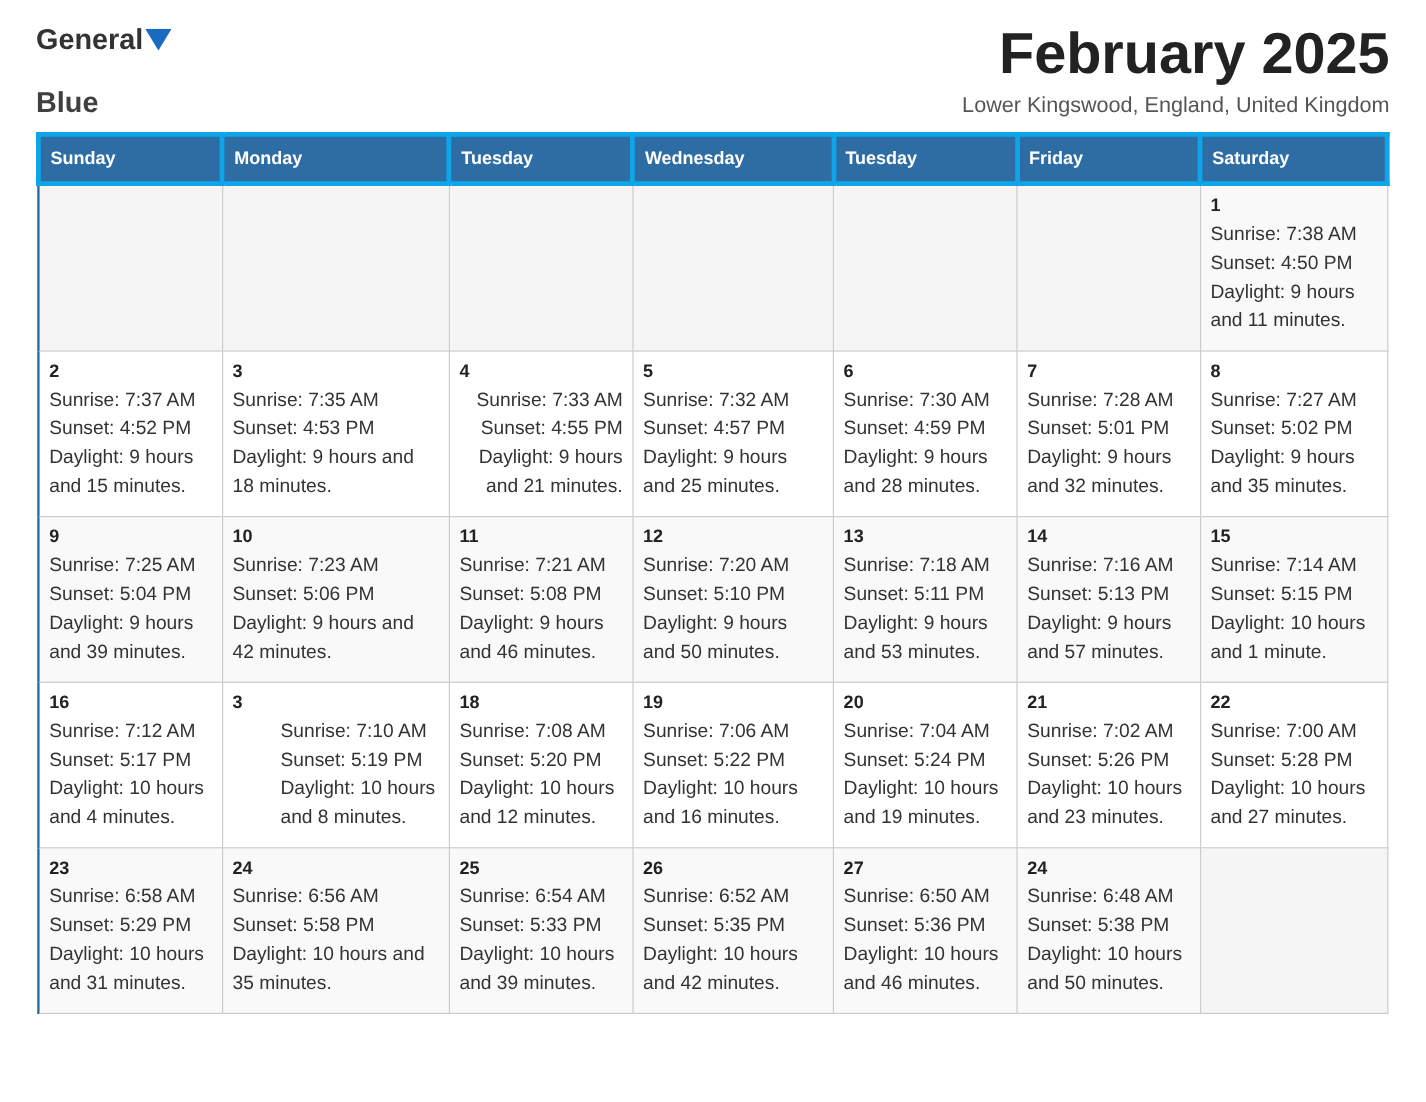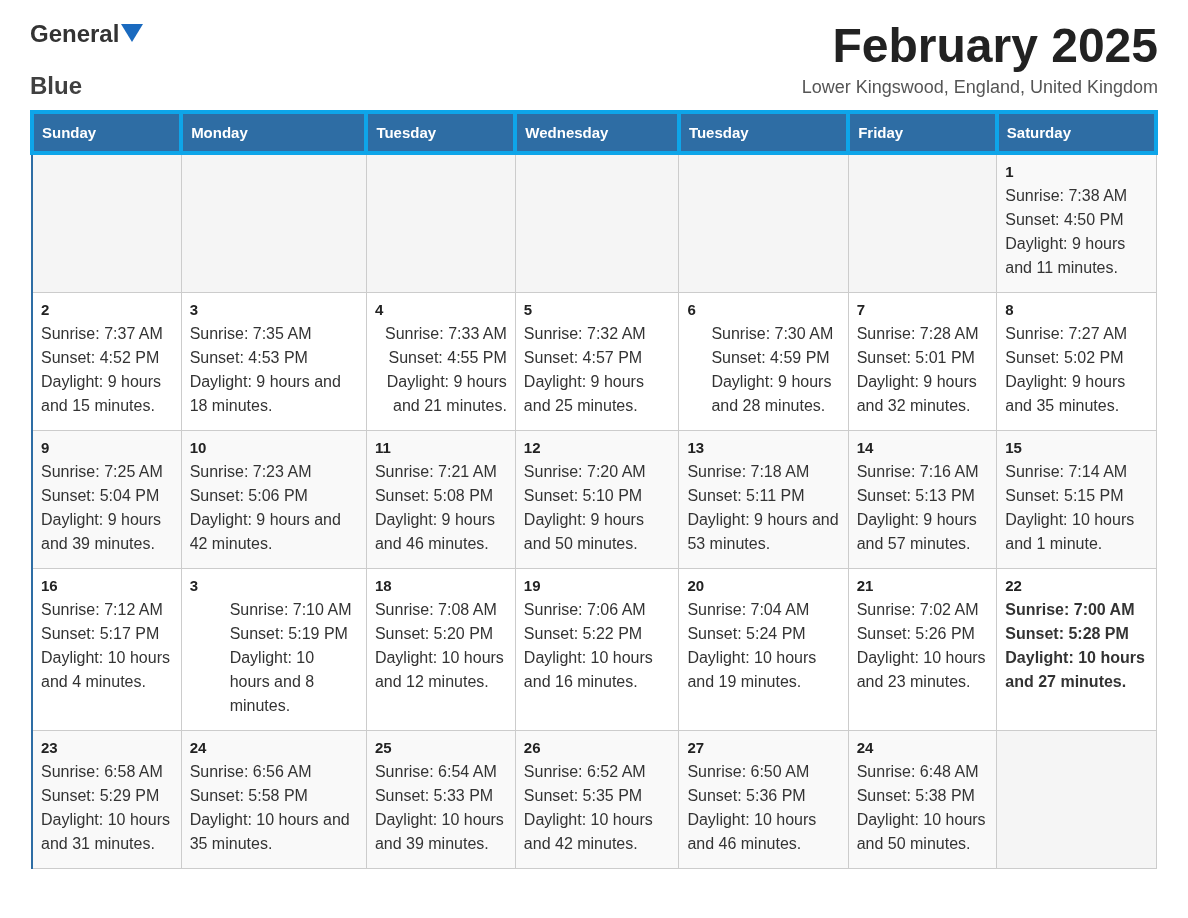--- a/index.html
+++ b/index.html
@@ -157,21 +157,21 @@
 Daylight: 9 hours and 21 minutes.</div>
         </td>
         <td>
           <span class="day-number">5</span>
           <div class="day-info" style="white-space: pre-line;">Sunrise: 7:32 AM
 Sunset: 4:57 PM
 Daylight: 9 hours and 25 minutes.</div>
         </td>
         <td>
           <span class="day-number">6</span>
-          <div class="day-info" style="white-space: pre-line; margin-left: 24px;">Sunrise: 7:30 AM
+          <div class="day-info" style="white-space: pre-line;">Sunrise: 7:30 AM
 Sunset: 4:59 PM
 Daylight: 9 hours and 28 minutes.</div>
         </td>
         <td>
           <span class="day-number">7</span>
           <div class="day-info" style="white-space: pre-line;">Sunrise: 7:28 AM
 Sunset: 5:01 PM
 Daylight: 9 hours and 32 minutes.</div>
         </td>
         <td>
@@ -257,21 +257,21 @@
 Daylight: 10 hours and 19 minutes.</div>
         </td>
         <td>
           <span class="day-number">21</span>
           <div class="day-info" style="white-space: pre-line;">Sunrise: 7:02 AM
 Sunset: 5:26 PM
 Daylight: 10 hours and 23 minutes.</div>
         </td>
         <td>
           <span class="day-number">22</span>
-          <div class="day-info" style="white-space: pre-line; font-weight: bold;">Sunrise: 7:00 AM
+          <div class="day-info" style="white-space: pre-line;">Sunrise: 7:00 AM
 Sunset: 5:28 PM
 Daylight: 10 hours and 27 minutes.</div>
         </td>
       </tr>
       <tr>
         <td>
           <span class="day-number">23</span>
           <div class="day-info" style="white-space: pre-line;">Sunrise: 6:58 AM
 Sunset: 5:29 PM
 Daylight: 10 hours and 31 minutes.</div>

